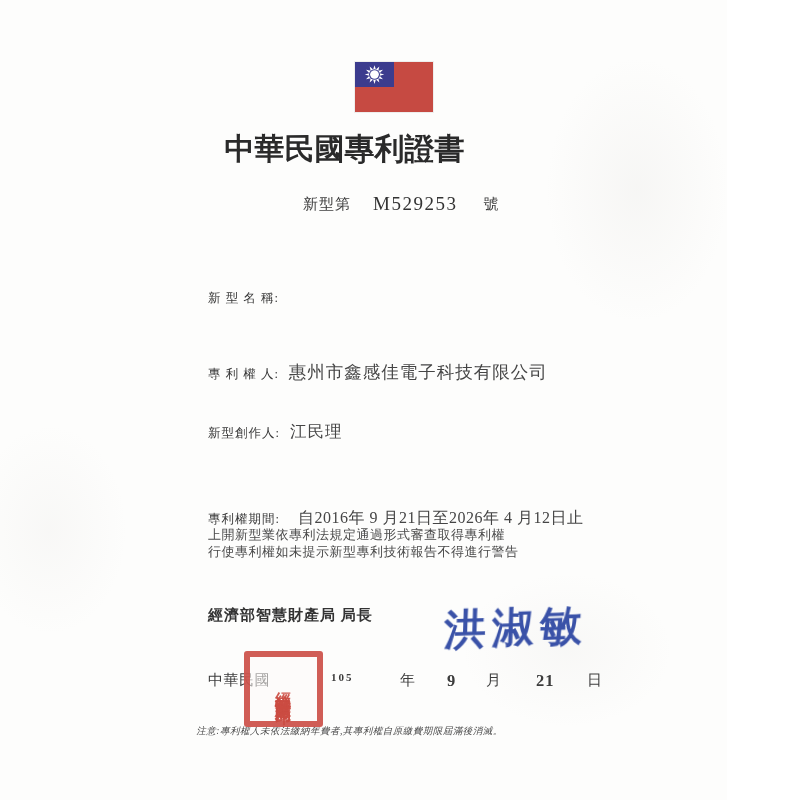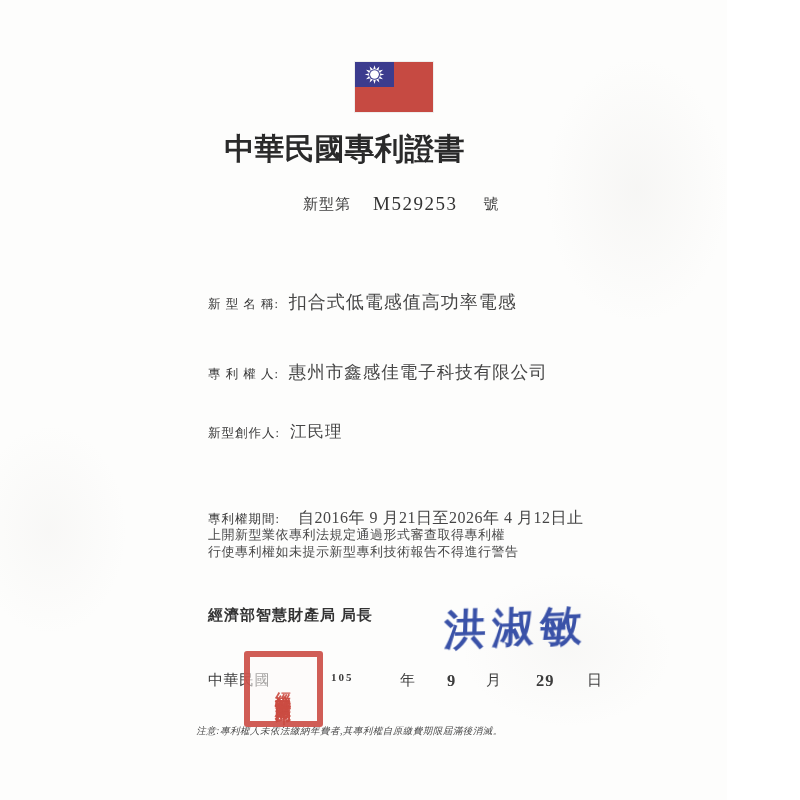--- a/index.html
+++ b/index.html
@@ -91,21 +91,20 @@
   <div class="title">中華民國專利證書</div>
 
   <div class="patent-line">
     <span class="prefix">新型第</span>
     <span class="number">M529253</span>
     <span class="suffix">號</span>
   </div>
 
   <div class="field f1">
     <span class="lbl">新 型 名 稱:</span>
-    <span class="val">扣合式低電感值高功率電感</span>
   </div>
 
   <div class="field f2">
     <span class="lbl">專 利 權 人:</span>
     <span class="val">惠州市鑫感佳電子科技有限公司</span>
   </div>
 
   <div class="field f3">
     <span class="lbl">新型創作人:</span>
     <span class="val">江民理</span>
@@ -124,21 +123,21 @@
   <div class="issuer">經濟部智慧財產局 局長</div>
 
   <div class="signature">洪淑敏</div>
 
   <div class="date-line">
     <span class="d-era">中華民國</span>
     <span class="d-year">105</span>
     <span class="d-yu">年</span>
     <span class="d-month">9</span>
     <span class="d-mu">月</span>
-    <span class="d-day">29</span>
+    <span class="d-day">21</span>
     <span class="d-du">日</span>
   </div>
 
   <div class="seal">
     <div class="seal-chars">經濟部智慧財產局印</div>
   </div>
 
   <div class="footnote">注意:專利權人未依法繳納年費者,其專利權自原繳費期限屆滿後消滅。</div>
 
 </div>

